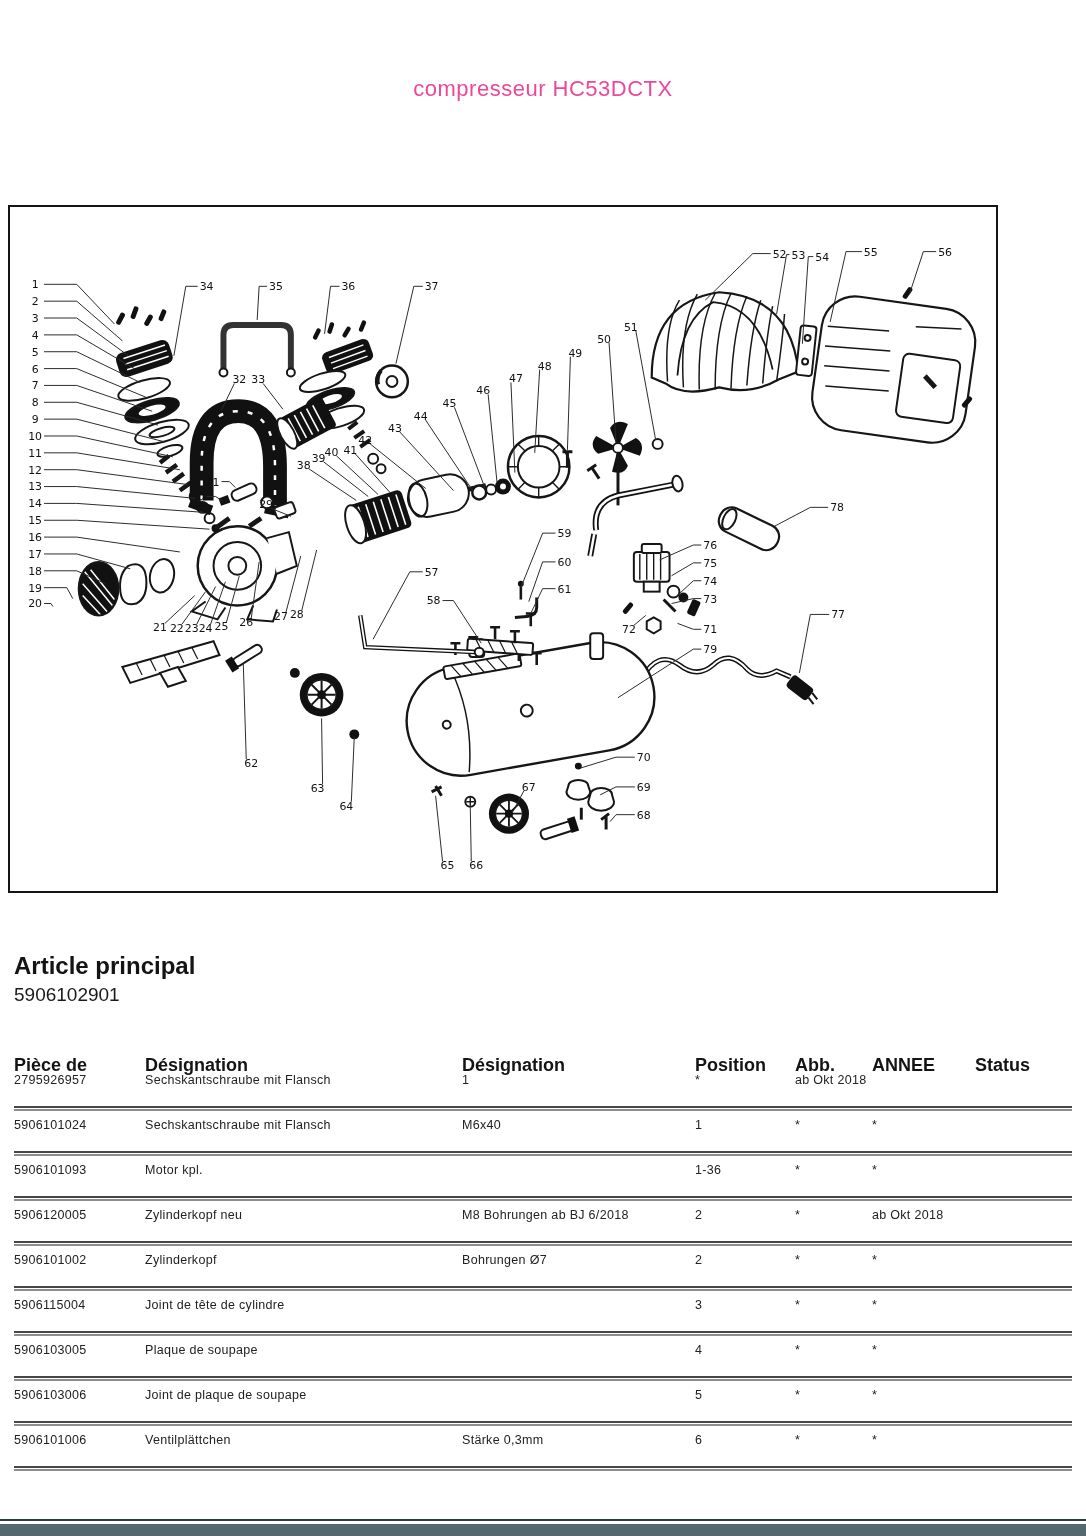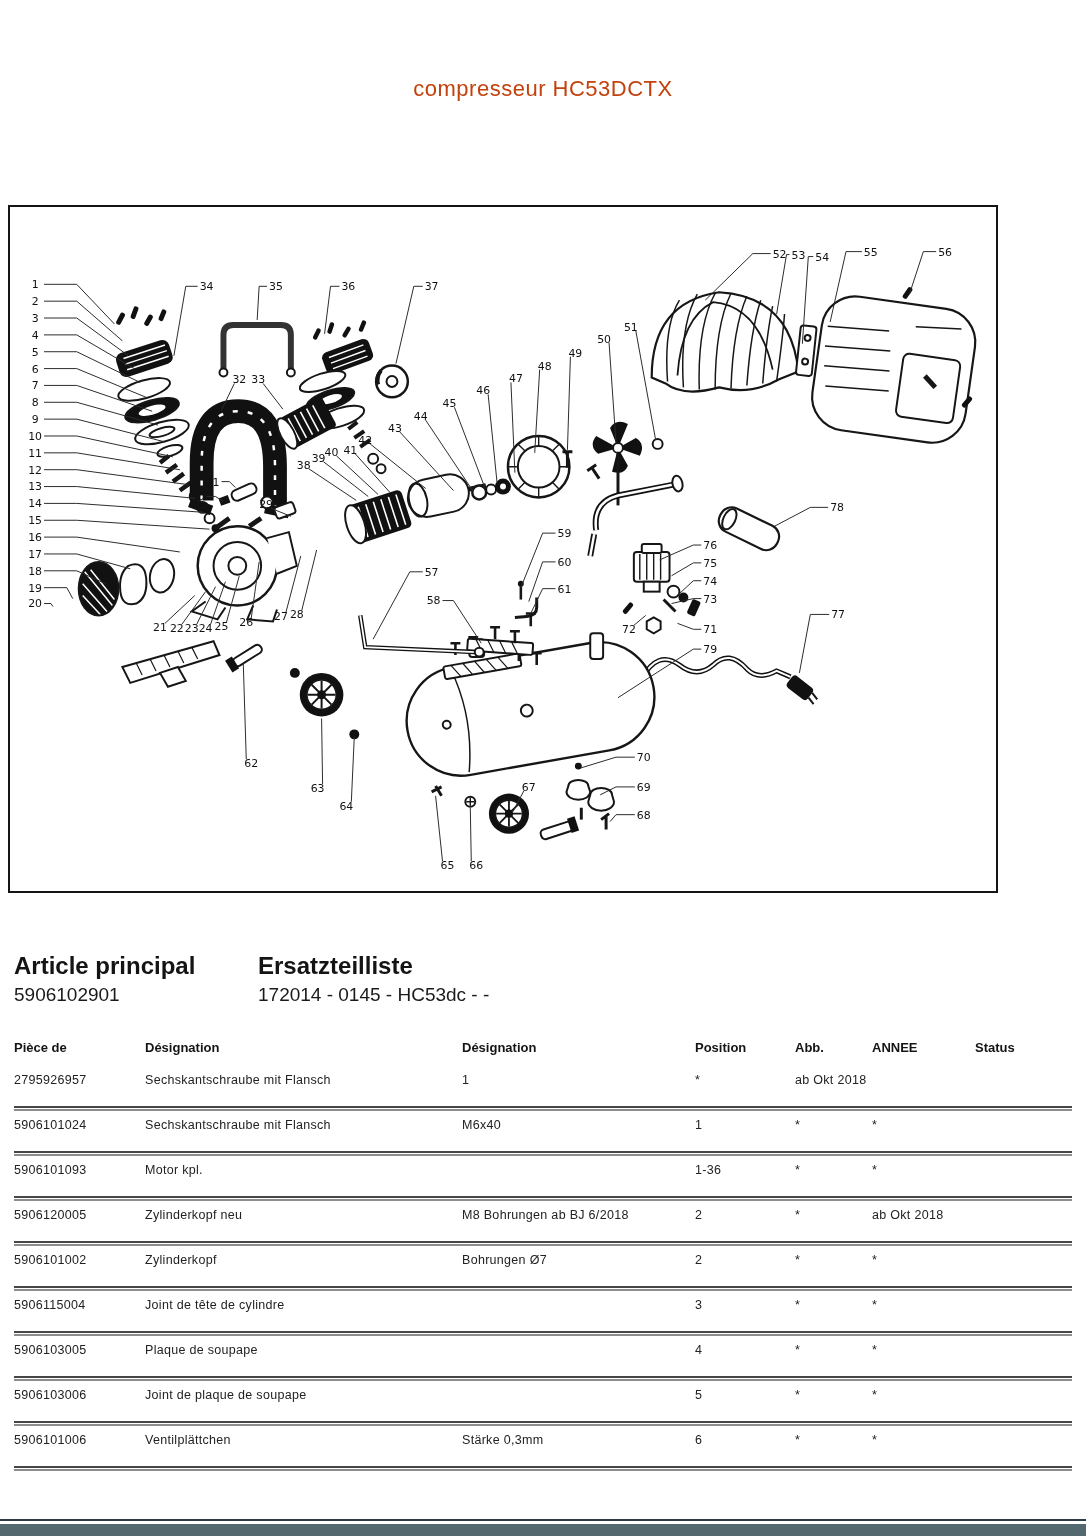--- a/index.html
+++ b/index.html
@@ -3,41 +3,41 @@
 <meta charset="utf-8">
 <style>
   html,body{margin:0;padding:0;background:#e9e9e9;}
   .page{
     position:relative; width:1086px; height:1536px; background:#ffffff;
     font-family:"Liberation Sans", sans-serif; color:#111; overflow:hidden;
     margin:0 auto;
   }
   .doc-title{
     position:absolute; top:76px; left:0; width:100%;
-    text-align:center; font-size:22px; letter-spacing:.5px; color:#c2410c;
+    text-align:center; font-size:22px; letter-spacing:.5px; color:#ec4899;
   }
   .diagram-box{
     position:absolute; left:8px; top:205px; width:990px; height:688px;
     border:2px solid #151515; box-sizing:border-box; background:#fff;
   }
   .diagram-box svg{position:absolute; left:0; top:0; width:100%; height:100%;}
   .callout-num{font-size:11px; fill:#111; font-family:"DejaVu Sans", sans-serif;}
   .leader{fill:none; stroke:#2a2a2a; stroke-width:1;}
   .part{stroke:#161616; fill:none; stroke-width:2;}
 
   .meta-block{position:absolute; top:952px;}
   .meta-a{left:14px;}
   .meta-b{left:258px;}
   .meta-label{font-weight:bold; font-size:24px; color:#141414;}
   .meta-value{font-size:19px; margin-top:4px; color:#1a1a1a;}
 
   .parts-table{position:absolute; left:14px; top:1040px; width:1058px;}
   .grid-row{display:grid; grid-template-columns:131px 317px 233px 100px 77px 103px auto;}
   .thead{height:26px;}
-  .th{font-weight:bold; font-size:13px; color:#141414; white-space:nowrap;}
+  .th{font-weight:bold; font-size:18px; color:#141414; white-space:nowrap;margin-top:15px;}
   .trow{height:40px; padding-top:7px; box-sizing:border-box;}
   .td{font-size:12.5px; color:#222; letter-spacing:.3px; white-space:nowrap;}
   .rowsep{height:5px; box-sizing:border-box; border-top:2px solid #474747; border-bottom:2px solid #8d8d8d;}
 
   .footer-line{position:absolute; left:0; top:1519px; width:100%; height:2px; background:#2e3d42;}
   .footer-bar{position:absolute; left:0; top:1524px; width:100%; height:12px;}
 </style>
 </head>
 <body>
 
@@ -436,24 +436,20 @@
           <polyline points="696,446 688,446 612,495" class="leader"></polyline>
           <text x="705" y="450" text-anchor="middle" class="callout-num">79</text>
         </g>
     </svg>
   </div>
 
   <div class="meta-block meta-a">
     <div class="meta-label">Article principal</div>
     <div class="meta-value">5906102901</div>
   </div>
-  <div class="meta-block meta-b">
-    <div class="meta-label">Ersatzteilliste</div>
-    <div class="meta-value">172014 - 0145 - HC53dc - -</div>
-  </div>
 
   <div class="parts-table">
     <div class="grid-row thead" id="thead">
         <div class="th">Pièce de</div>
         <div class="th">Désignation</div>
         <div class="th">Désignation</div>
         <div class="th">Position</div>
         <div class="th">Abb.</div>
         <div class="th">ANNEE</div>
         <div class="th">Status</div>

